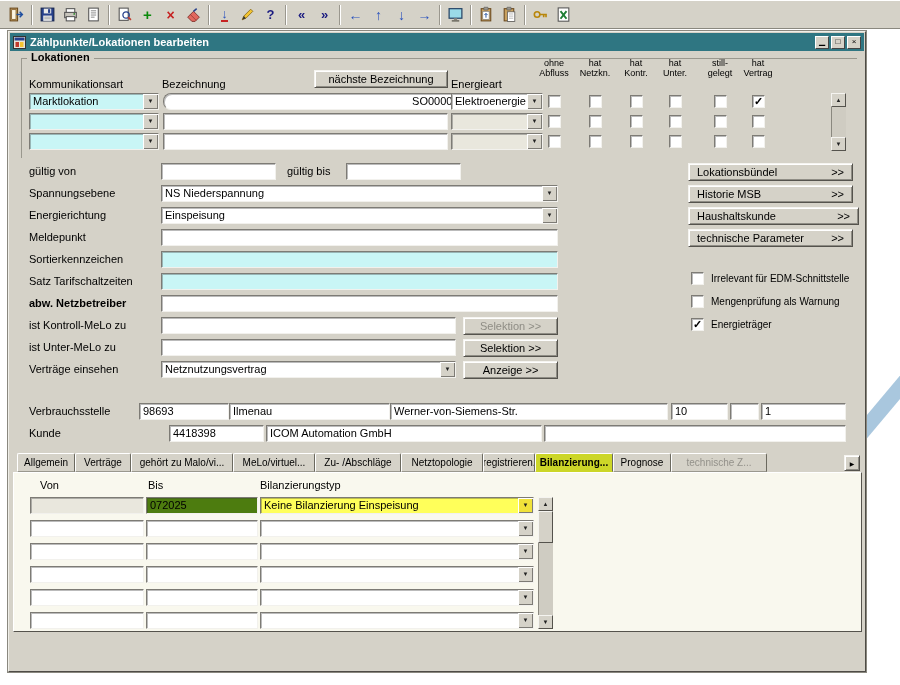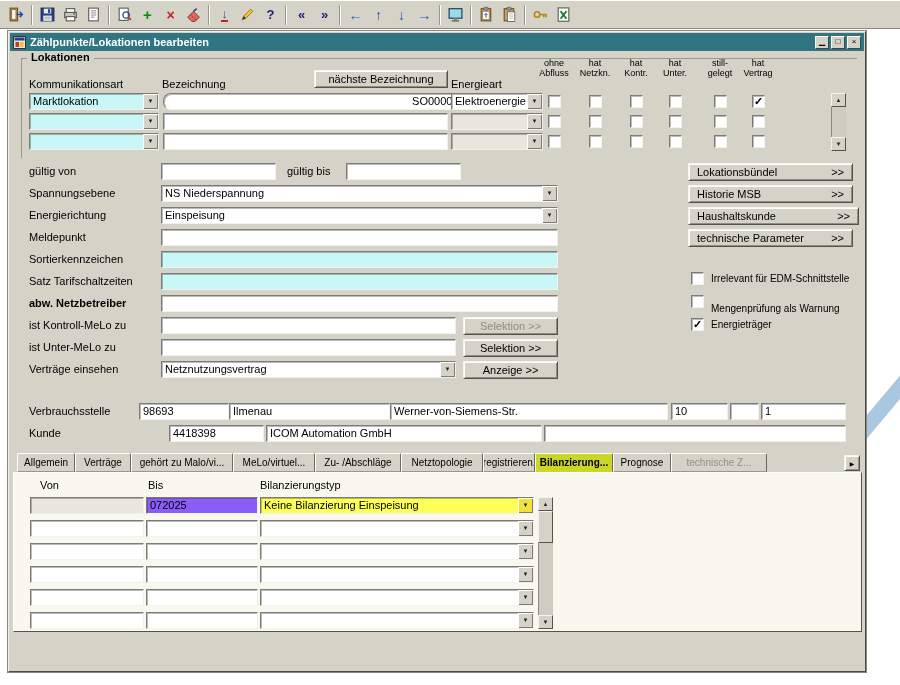--- a/index.html
+++ b/index.html
@@ -22,21 +22,21 @@
     background-image:radial-gradient(rgba(255,255,255,.20) 20%,transparent 24%),radial-gradient(rgba(0,0,0,.22) 20%,transparent 24%);
     background-size:4px 4px;background-position:0 0,2px 2px;}
   .titletext{color:#fff;font-weight:bold;font-size:11px;white-space:nowrap;}
   .wctrls{margin-left:auto;display:flex;gap:2px;}
   .wbtn{width:14px;height:13px;background:#d5d2c8;border:1px solid;border-color:#fff #444 #444 #fff;font-size:8px;display:flex;align-items:center;justify-content:center;line-height:8px;}
   .client{position:absolute;left:2px;right:2px;top:19px;bottom:2px;background:#d5d2c8;overflow:hidden;}
   
   .lbl{position:absolute;white-space:nowrap;font-size:11px;}
   .fld{position:absolute;height:17px;background:#fff;border:1px solid;border-color:#7d7b75 #f2f1ed #f2f1ed #7d7b75;box-shadow:inset 1px 1px 0 rgba(60,60,60,.35);padding:1px 3px;line-height:13px;white-space:nowrap;overflow:hidden;font-size:11px;}
   .cyan{background:#c9f6f6;}
-  .yellow{background:#8b5cf6;}
+  .yellow{background:#4d7c0f;}
   .grayfld{background:#e9e7dd;}
   .ta-r{text-align:right;}
   .drop{display:flex;padding:0;}
   .drop .val{flex:1;padding:1px 3px;overflow:hidden;white-space:nowrap;line-height:13px;}
   .drop .da{width:15px;background:#d5d2c8;box-shadow:inset 1px 1px 0 #fff,inset -1px -1px 0 #7d7b75;display:flex;align-items:center;justify-content:center;font-size:6px;color:#222;flex:none;}
   .drop .da.ybtn{background:#f0e23a;}
   .btn{position:absolute;height:18px;background:#d5d2c8;border:1px solid;border-color:#f5f4f0 #55534d #55534d #f5f4f0;box-shadow:inset 1px 1px 0 #fff,inset -1px -1px 0 #8f8d85;font-size:11px;display:flex;align-items:center;justify-content:center;white-space:nowrap;}
   .btn.disabled{color:#8f8d85;}
   .btn.spread{justify-content:space-between;padding:0 8px;}
   .cb{position:absolute;width:13px;height:13px;background:#fff;border:1px solid;border-color:#7d7b75 #f2f1ed #f2f1ed #7d7b75;box-shadow:inset 1px 1px 0 rgba(60,60,60,.35);font-size:11px;line-height:11px;text-align:center;font-weight:bold;}
@@ -333,21 +333,21 @@
           <span>&gt;&gt;</span>
       </div>
       <div class="btn spread" style="left:677px;top:178px;width:165px;">
         <span>technische Parameter</span>
           <span>&gt;&gt;</span>
       </div>
 
       <div class="cb" style="left:680px;top:221px;"></div>
       <div class="lbl" style="left:700px;top:222px;font-size:10px;">Irrelevant für EDM-Schnittstelle</div>
       <div class="cb" style="left:680px;top:244px;"></div>
-      <div class="lbl" style="left:700px;top:252px;font-size:10px;">Mengenprüfung als Warnung</div>
+      <div class="lbl" style="left:700px;top:245px;font-size:10px;">Mengenprüfung als Warnung</div>
       <div class="cb" style="left:680px;top:267px;">✓</div>
       <div class="lbl" style="left:700px;top:268px;font-size:10px;">Energieträger</div>
 
       <div class="lbl" style="left:18px;top:354px;">Verbrauchsstelle</div>
       <div class="fld" style="left:128px;top:352px;width:90px;">98693</div>
       <div class="fld" style="left:379px;top:352px;width:278px;">Werner-von-Siemens-Str.</div>
       <div class="fld" style="left:218px;top:352px;width:161px;">Ilmenau</div>
       <div class="fld" style="left:660px;top:352px;width:57px;">10</div>
       <div class="fld" style="left:719px;top:352px;width:29px;"></div>
       <div class="fld" style="left:750px;top:352px;width:85px;">1</div>

